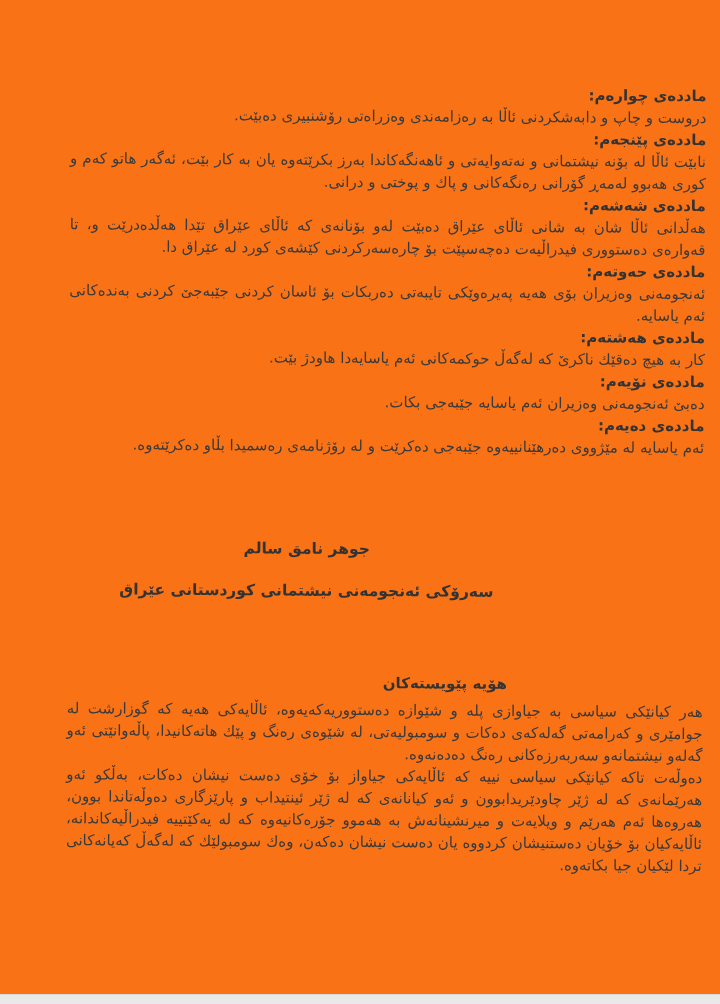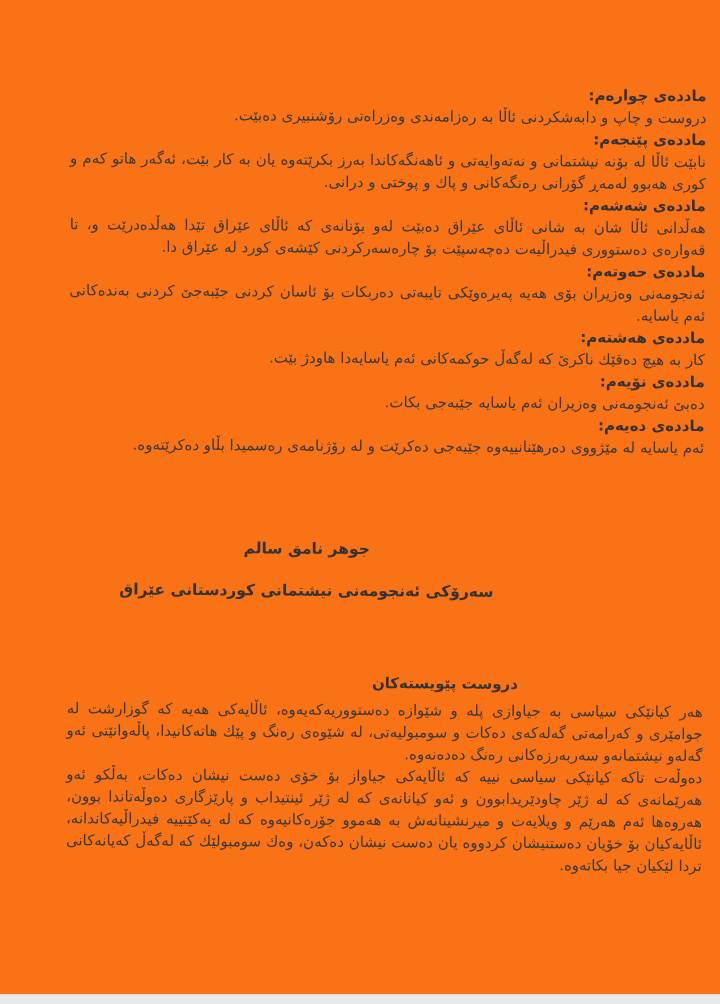--- a/index.html
+++ b/index.html
@@ -117,21 +117,21 @@
         <p class="a-body">ئەم یاسایە لە مێژووی دەرھێنانییەوە جێبەجی دەکرێت و لە رۆژنامەی رەسمیدا بڵاو دەکرێتەوە.</p>
       </div>
     </div>
 
     <div class="signature">
       <div class="sig-name">جوھر نامق سالم</div>
       <div class="sig-title">سەرۆکی ئەنجومەنی نیشتمانی کوردستانی عێراق</div>
     </div>
 
     <div class="reasons">
-      <div class="r-head">دروست پێویستەکان</div>
+      <div class="r-head">ھۆیە پێویستەکان</div>
       <p class="r-para">ھەر کیانێکی سیاسی بە جیاوازی پلە و شێوازە دەستووریەکەیەوە، ئاڵایەکی ھەیە کە گوزارشت لە جوامێری و کەرامەتی گەلەکەی دەکات و سومبولیەتی، لە شێوەی رەنگ و پێك ھاتەکانیدا، پاڵەوانێتی ئەو گەلەو نیشتمانەو سەربەرزەکانی رەنگ دەدەنەوە.</p>
       <p class="r-para">دەوڵەت تاکە کیانێکی سیاسی نییە کە ئاڵایەکی جیاواز بۆ خۆی دەست نیشان دەکات، بەڵکو ئەو ھەرێمانەی کە لە ژێر چاودێریدابوون و ئەو کیانانەی کە لە ژێر ئینتیداب و پارێزگاری دەوڵەتاندا بوون، ھەروەھا ئەم ھەرێم و ویلایەت و میرنشینانەش بە ھەموو جۆرەکانیەوە کە لە یەکێتییە فیدراڵیەکاندانە، ئاڵایەکیان بۆ خۆیان دەستنیشان کردووە یان دەست نیشان دەکەن، وەك سومبولێك کە لەگەڵ کەیانەکانی تردا لێکیان جیا بکاتەوە.</p>
     </div>
 
   </div>
 
   <div class="page-bottom"></div>
 </div>
 
 </body></html>

